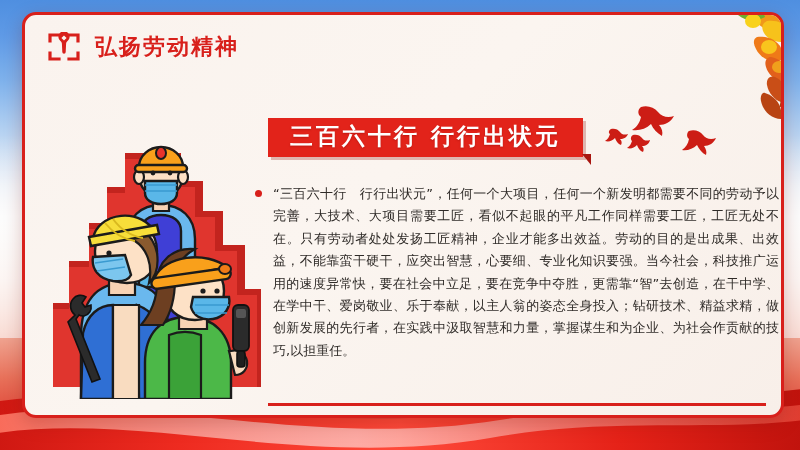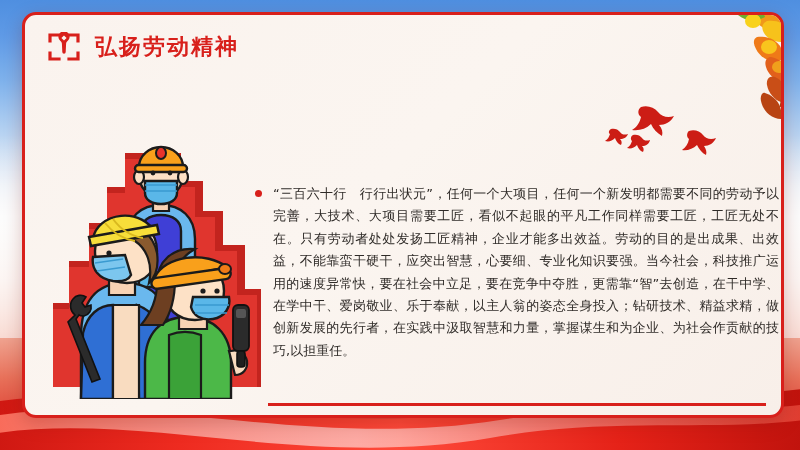--- a/index.html
+++ b/index.html
@@ -147,20 +147,24 @@
           <path d="M118,70 C128,74 132,84 130,96 C120,96 112,88 110,78 C109,72 113,68 118,70 Z" fill="#c94e17"></path>
           <path d="M108,86 C120,90 126,100 124,112 C114,112 106,104 104,94 C103,89 105,85 108,86 Z" fill="#b84413"></path>
           <ellipse cx="112" cy="40" rx="8" ry="7" fill="#f9c41d"></ellipse>
           <ellipse cx="122" cy="60" rx="7" ry="6" fill="#f0a01c"></ellipse>
           <ellipse cx="96" cy="14" rx="8" ry="7" fill="#f8d21c"></ellipse>
           <path d="M126,24 C130,40 130,70 124,100" stroke="#a8400f" stroke-width="3" fill="none"></path>
         </g>
       </svg>
     </span>
 
+    <div class="banner">
+      <span>三百六十行 行行出状元</span>
+      <i class="banner-fold"></i>
+    </div>
 
     <span class="doves">
       <svg width="170" height="62" viewBox="0 0 170 62">
         <g fill="#cc1d15">
           <path d="M56,4 c6,-2 13,0 17,5 c4,5 10,6 16,4 c-3,6 -9,9 -15,9 c3,3 4,7 3,11 c-5,-3 -9,-7 -11,-12 c-5,5 -12,7 -19,6 c5,-3 8,-8 9,-13 c-4,-3 -3,-8 0,-10 z"></path>
           <path d="M104,28 c5,-2 11,0 14,4 c3,4 8,5 13,3 c-2,5 -7,8 -12,8 c2,3 3,6 2,9 c-4,-2 -7,-6 -9,-10 c-4,4 -10,6 -15,5 c4,-3 6,-6 7,-11 c-3,-2 -2,-7 0,-8 z"></path>
           <path d="M26,26 c3,-1 7,0 9,3 c2,3 5,3 8,2 c-1,3 -4,5 -8,5 c2,2 2,4 1,6 c-3,-1 -5,-4 -6,-7 c-3,3 -6,4 -10,3 c3,-2 4,-4 5,-7 c-2,-1 -1,-4 1,-5 z"></path>
           <path d="M48,32 c3,-1 7,0 9,3 c2,3 5,3 8,2 c-1,4 -4,6 -8,6 c2,2 2,4 1,6 c-3,-1 -5,-4 -6,-7 c-3,3 -6,4 -10,3 c3,-2 4,-4 5,-7 c-2,-2 -1,-5 1,-6 z"></path>
         </g>
       </svg>

